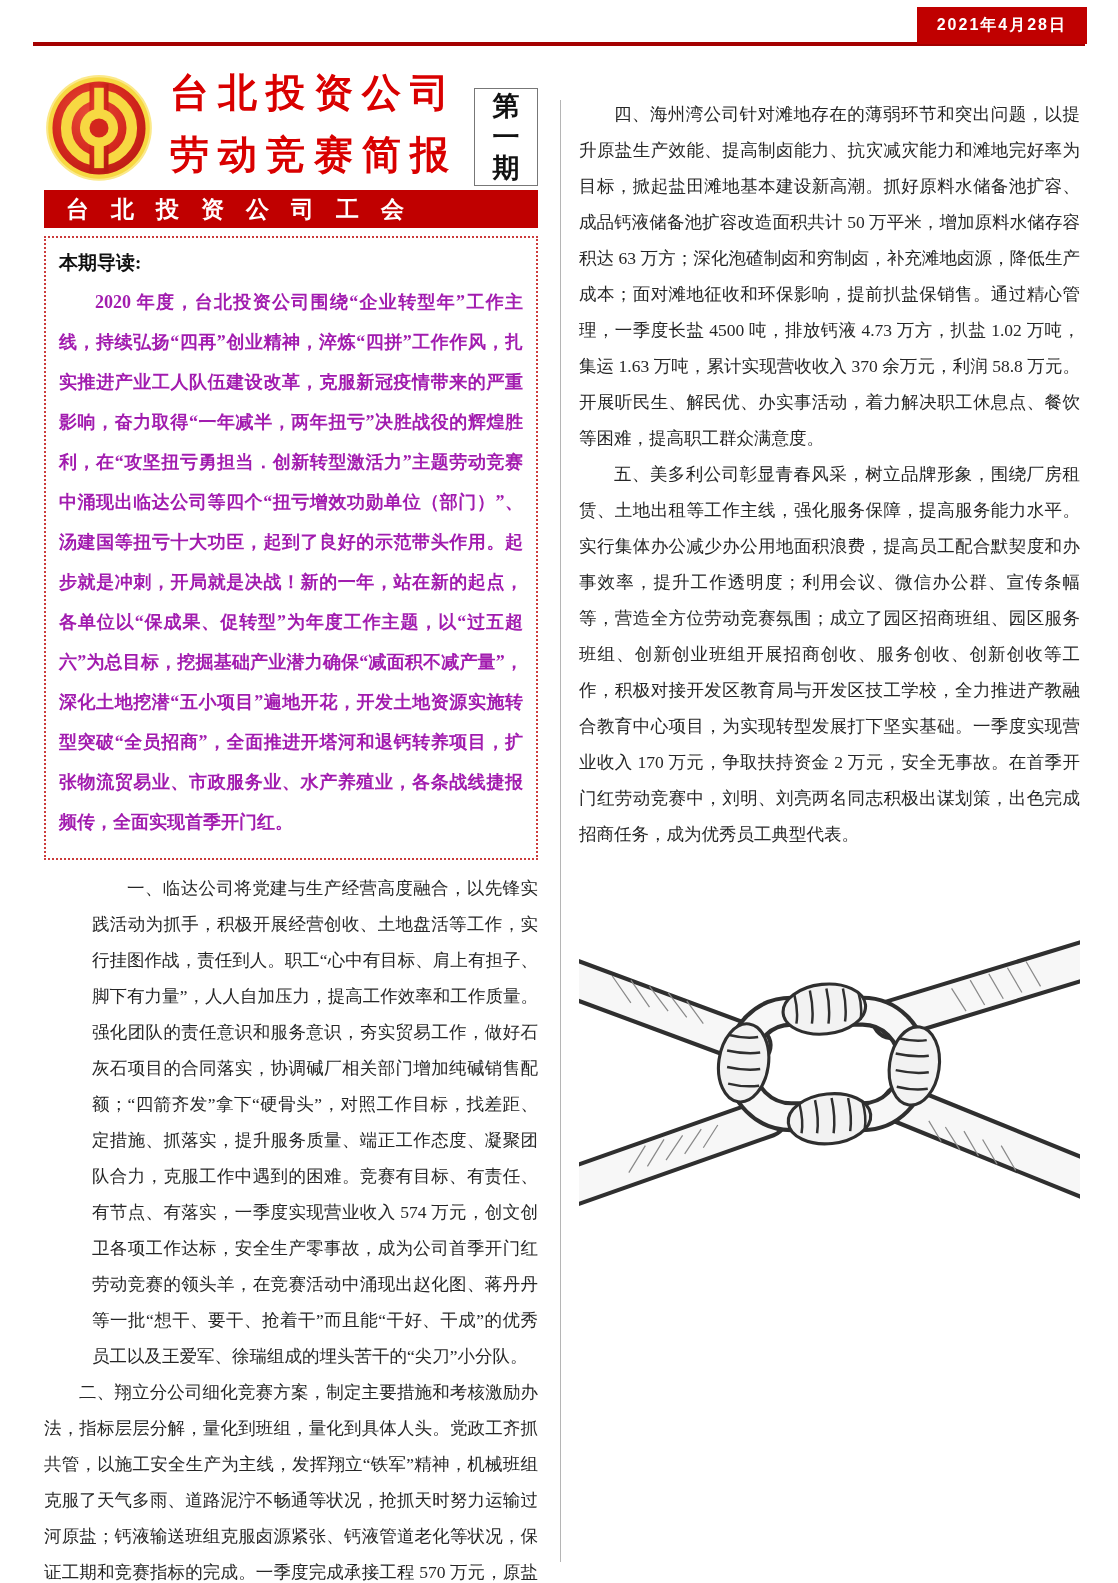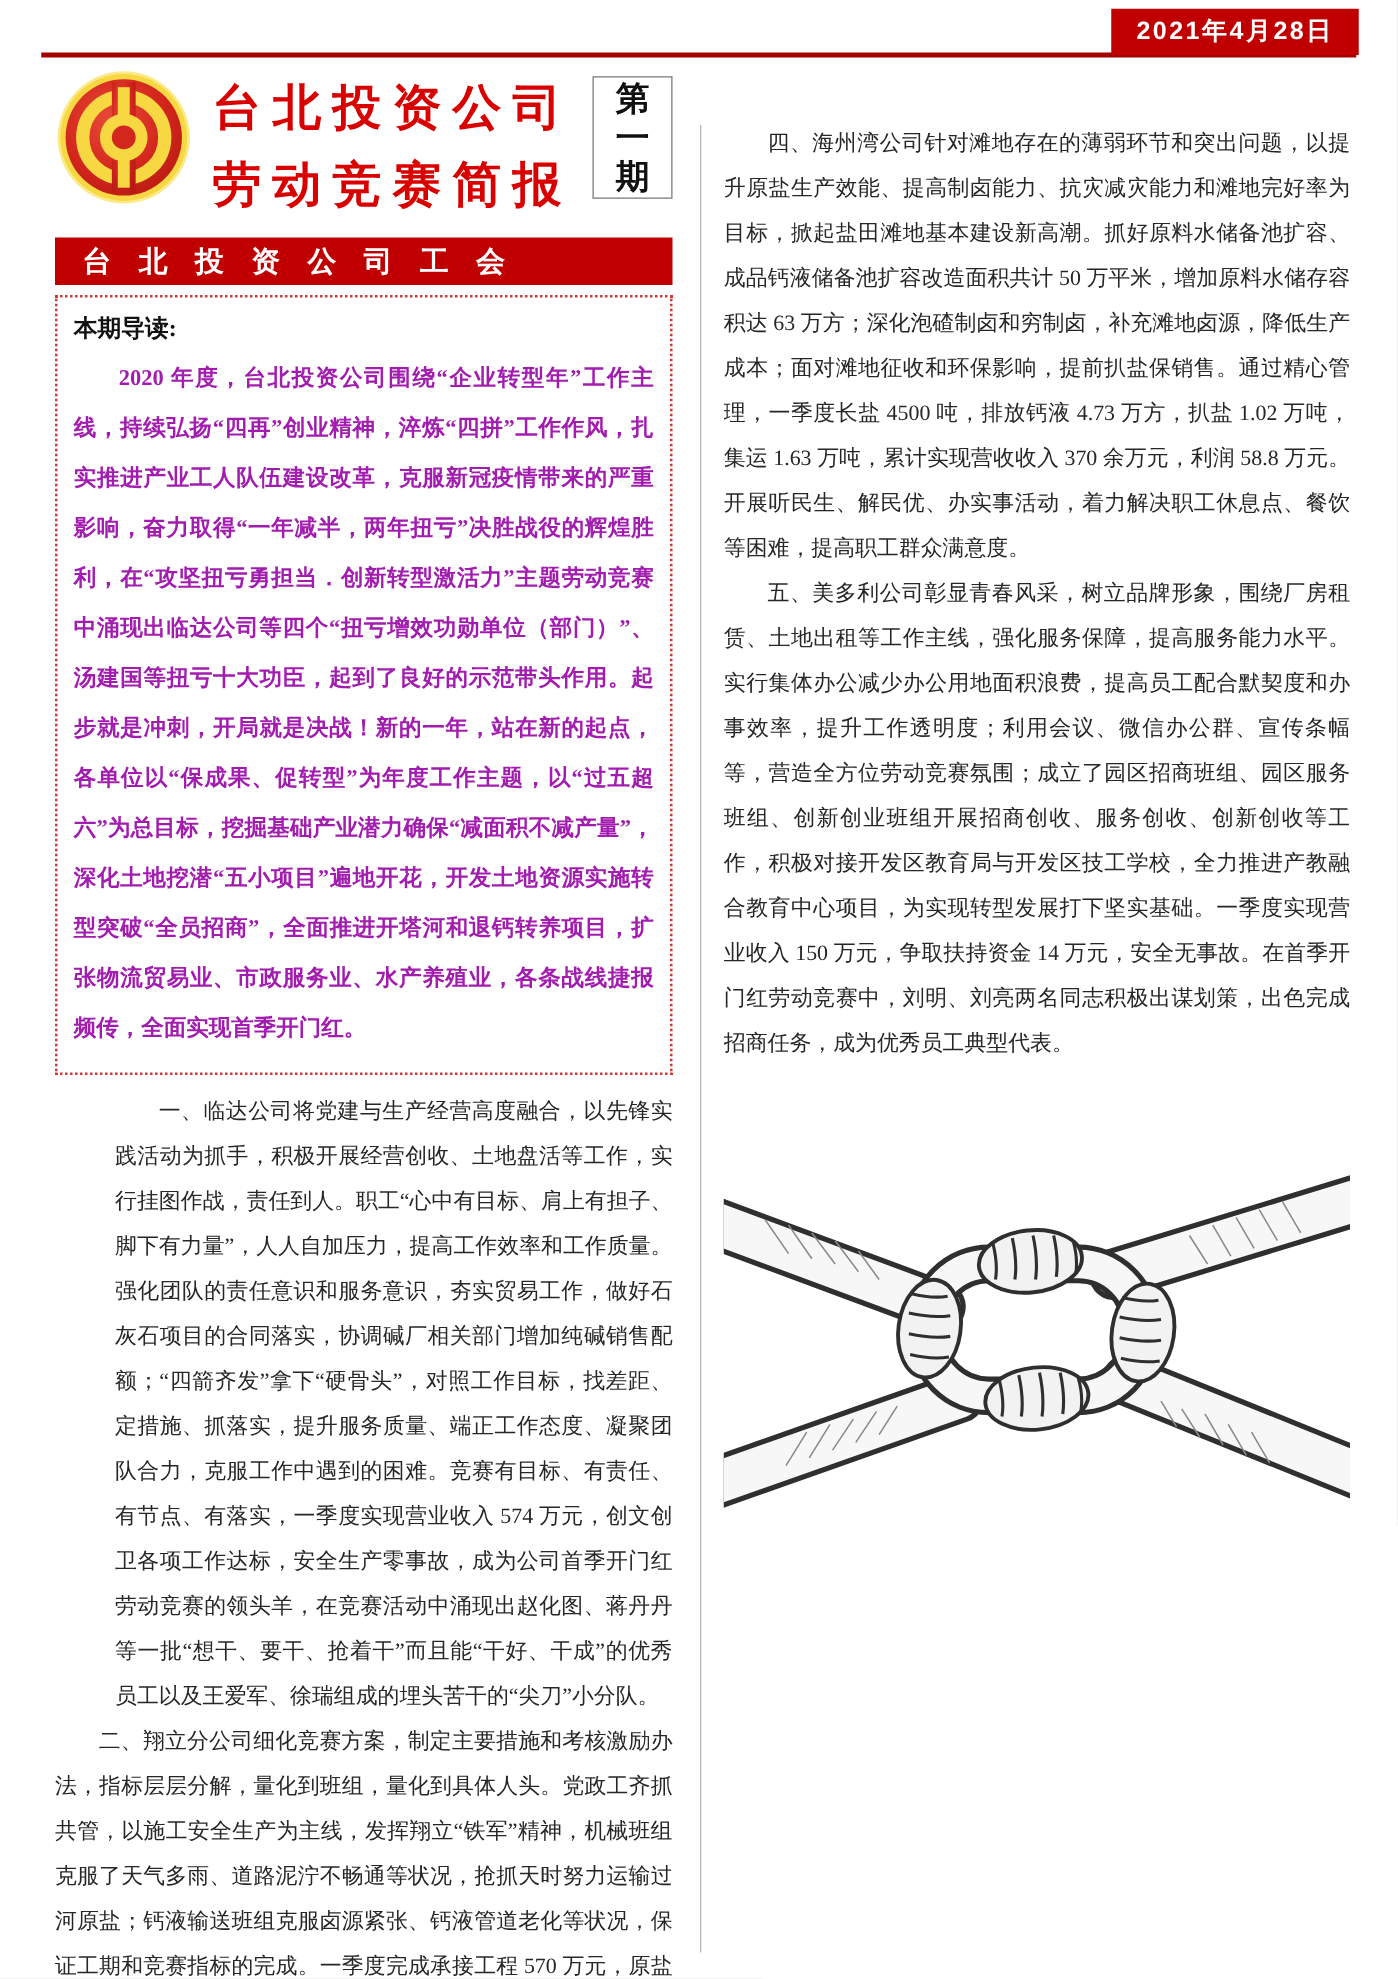--- a/index.html
+++ b/index.html
@@ -10,38 +10,38 @@
     background:#ffffff;
     font-family:"Liberation Serif","DejaVu Serif",serif;
     color:#262626;
     overflow:hidden;
   }
   
   .date-badge{
     position:absolute;top:7px;right:31px;
     background:#c00000;color:#ffffff;
     font-family:"Liberation Sans","DejaVu Sans",sans-serif;
-    font-weight:bold;font-size:20px;line-height:20px;
+    font-weight:bold;font-size:16px;line-height:20px;
     padding:8px 20px 9px 20px;
     letter-spacing:2px;
     z-index:2;
   }
   .top-rule{
     position:absolute;left:33px;right:33px;top:42px;
     height:4px;background:#a40000;z-index:1;
   }
   
   .col-left{position:absolute;left:44px;top:54px;width:494px;}
   .col-right{position:absolute;left:579px;top:96px;width:501px;}
   .divider{
     position:absolute;left:560px;top:100px;height:1462px;width:1px;
     background:#b5b5b5;
   }
   
-  .masthead{display:flex;align-items:flex-start;height:132px;}
+  .masthead{display:flex;align-items:flex-end;height:132px;}
   .logo-wrap{width:110px;height:112px;flex:0 0 auto;margin-top:2px;}
   .mast-titles{
     flex:1 1 auto;
     padding-left:16px;padding-top:2px;
     font-family:"Liberation Sans","DejaVu Sans",sans-serif;
     font-weight:bold;color:#d90000;
     font-size:39px;line-height:62px;
     letter-spacing:9px;white-space:nowrap;
   }
   .issue-box{
@@ -143,21 +143,21 @@
       <p class="intro-label">本期导读:</p>
       <p class="intro-text">2020 年度，台北投资公司围绕“企业转型年”工作主线，持续弘扬“四再”创业精神，淬炼“四拼”工作作风，扎实推进产业工人队伍建设改革，克服新冠疫情带来的严重影响，奋力取得“一年减半，两年扭亏”决胜战役的辉煌胜利，在“攻坚扭亏勇担当．创新转型激活力”主题劳动竞赛中涌现出临达公司等四个“扭亏增效功勋单位（部门）”、汤建国等扭亏十大功臣，起到了良好的示范带头作用。起步就是冲刺，开局就是决战！新的一年，站在新的起点，各单位以“保成果、促转型”为年度工作主题，以“过五超六”为总目标，挖掘基础产业潜力确保“减面积不减产量”，深化土地挖潜“五小项目”遍地开花，开发土地资源实施转型突破“全员招商”，全面推进开塔河和退钙转养项目，扩张物流贸易业、市政服务业、水产养殖业，各条战线捷报频传，全面实现首季开门红。</p>
     </div>
 
     <p class="body-para first">一、临达公司将党建与生产经营高度融合，以先锋实践活动为抓手，积极开展经营创收、土地盘活等工作，实行挂图作战，责任到人。职工“心中有目标、肩上有担子、脚下有力量”，人人自加压力，提高工作效率和工作质量。强化团队的责任意识和服务意识，夯实贸易工作，做好石灰石项目的合同落实，协调碱厂相关部门增加纯碱销售配额；“四箭齐发”拿下“硬骨头”，对照工作目标，找差距、定措施、抓落实，提升服务质量、端正工作态度、凝聚团队合力，克服工作中遇到的困难。竞赛有目标、有责任、有节点、有落实，一季度实现营业收入 574 万元，创文创卫各项工作达标，安全生产零事故，成为公司首季开门红劳动竞赛的领头羊，在竞赛活动中涌现出赵化图、蒋丹丹等一批“想干、要干、抢着干”而且能“干好、干成”的优秀员工以及王爱军、徐瑞组成的埋头苦干的“尖刀”小分队。</p>
     <p class="body-para">二、翔立分公司细化竞赛方案，制定主要措施和考核激励办法，指标层层分解，量化到班组，量化到具体人头。党政工齐抓共管，以施工安全生产为主线，发挥翔立“铁军”精神，机械班组克服了天气多雨、道路泥泞不畅通等状况，抢抓天时努力运输过河原盐；钙液输送班组克服卤源紧张、钙液管道老化等状况，保证工期和竞赛指标的完成。一季度完成承接工程 570 万元，原盐驳运 3.5 万吨，钙液销售 5.07 万方，挖潜增效收储钙液 9000 方，创收 25 万元，五小项目及房屋租金收取合计 16.3 万。翔立分公司成为擂台赛临达公司的强劲对手，还涌现了赵士柱、汪永柱、程辉、朱文江等典型人物。</p>
   </div>
 
   <div class="col-right">
     <p class="body-para">四、海州湾公司针对滩地存在的薄弱环节和突出问题，以提升原盐生产效能、提高制卤能力、抗灾减灾能力和滩地完好率为目标，掀起盐田滩地基本建设新高潮。抓好原料水储备池扩容、成品钙液储备池扩容改造面积共计 50 万平米，增加原料水储存容积达 63 万方；深化泡碴制卤和穷制卤，补充滩地卤源，降低生产成本；面对滩地征收和环保影响，提前扒盐保销售。通过精心管理，一季度长盐 4500 吨，排放钙液 4.73 万方，扒盐 1.02 万吨，集运 1.63 万吨，累计实现营收收入 370 余万元，利润 58.8 万元。开展听民生、解民优、办实事活动，着力解决职工休息点、餐饮等困难，提高职工群众满意度。</p>
-    <p class="body-para">五、美多利公司彰显青春风采，树立品牌形象，围绕厂房租赁、土地出租等工作主线，强化服务保障，提高服务能力水平。实行集体办公减少办公用地面积浪费，提高员工配合默契度和办事效率，提升工作透明度；利用会议、微信办公群、宣传条幅等，营造全方位劳动竞赛氛围；成立了园区招商班组、园区服务班组、创新创业班组开展招商创收、服务创收、创新创收等工作，积极对接开发区教育局与开发区技工学校，全力推进产教融合教育中心项目，为实现转型发展打下坚实基础。一季度实现营业收入 150 万元，争取扶持资金 14 万元，安全无事故。在首季开门红劳动竞赛中，刘明、刘亮两名同志积极出谋划策，出色完成招商任务，成为优秀员工典型代表。</p>
+    <p class="body-para">五、美多利公司彰显青春风采，树立品牌形象，围绕厂房租赁、土地出租等工作主线，强化服务保障，提高服务能力水平。实行集体办公减少办公用地面积浪费，提高员工配合默契度和办事效率，提升工作透明度；利用会议、微信办公群、宣传条幅等，营造全方位劳动竞赛氛围；成立了园区招商班组、园区服务班组、创新创业班组开展招商创收、服务创收、创新创收等工作，积极对接开发区教育局与开发区技工学校，全力推进产教融合教育中心项目，为实现转型发展打下坚实基础。一季度实现营业收入 170 万元，争取扶持资金 2 万元，安全无事故。在首季开门红劳动竞赛中，刘明、刘亮两名同志积极出谋划策，出色完成招商任务，成为优秀员工典型代表。</p>
 
     <div class="illustration">
       <svg viewBox="0 0 480 290" xmlns="http://www.w3.org/2000/svg">
 
         <g stroke-linecap="round">
           <path d="M-10 60 L165 125" stroke="#2f2f2f" stroke-width="40" fill="none"></path>
           <path d="M-10 60 L165 125" stroke="#f7f7f7" stroke-width="32" fill="none"></path>
           <path d="M490 42 L300 100" stroke="#2f2f2f" stroke-width="40" fill="none"></path>
           <path d="M490 42 L300 100" stroke="#f7f7f7" stroke-width="32" fill="none"></path>
           <path d="M-10 262 L180 195" stroke="#2f2f2f" stroke-width="40" fill="none"></path>

